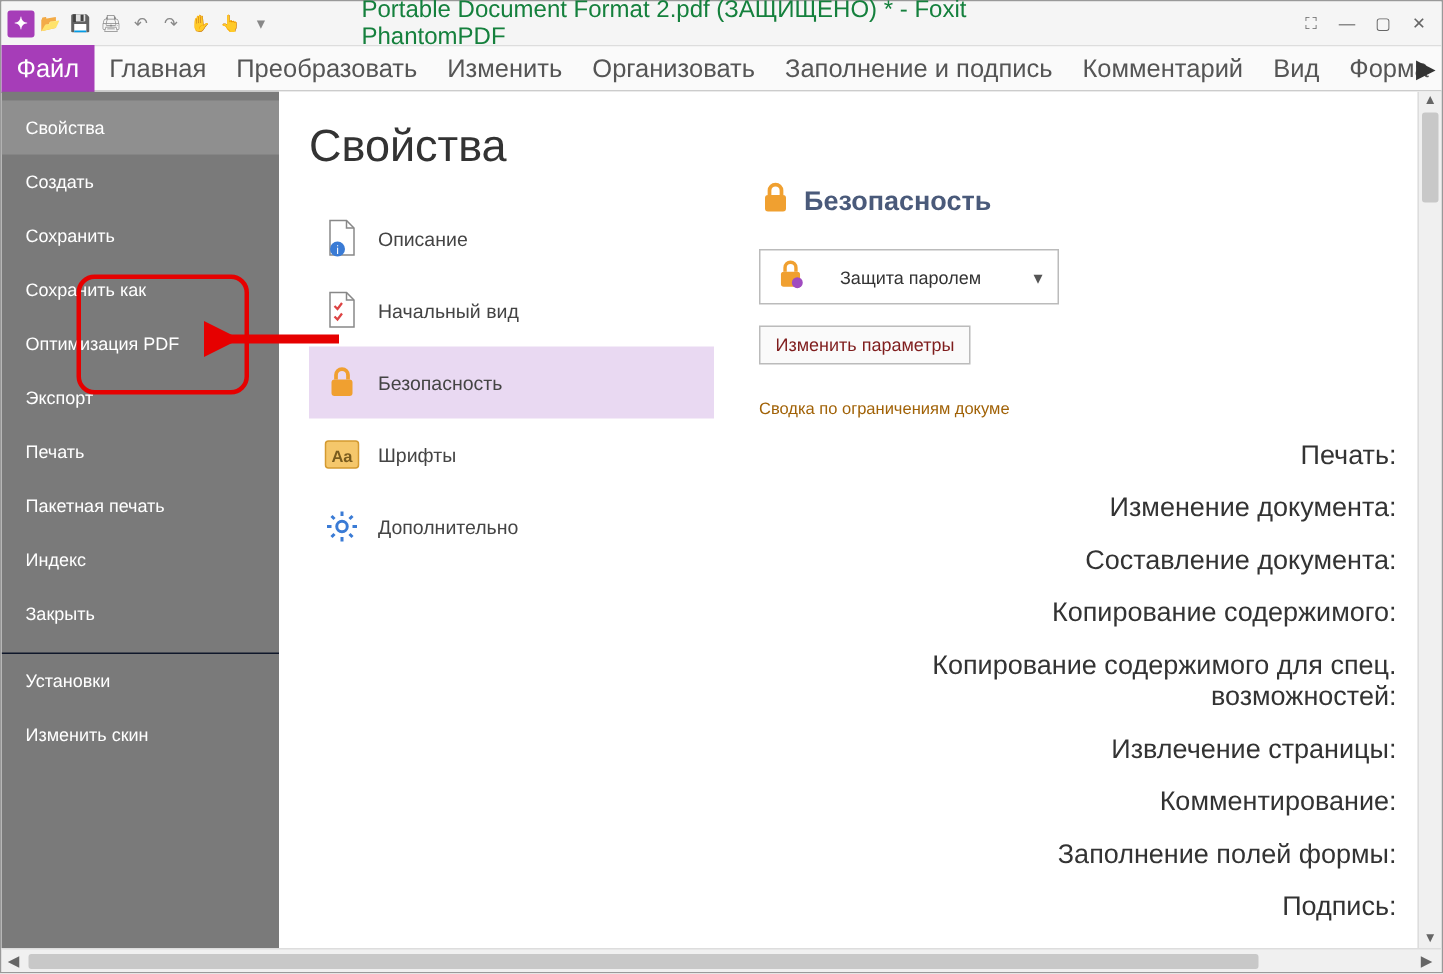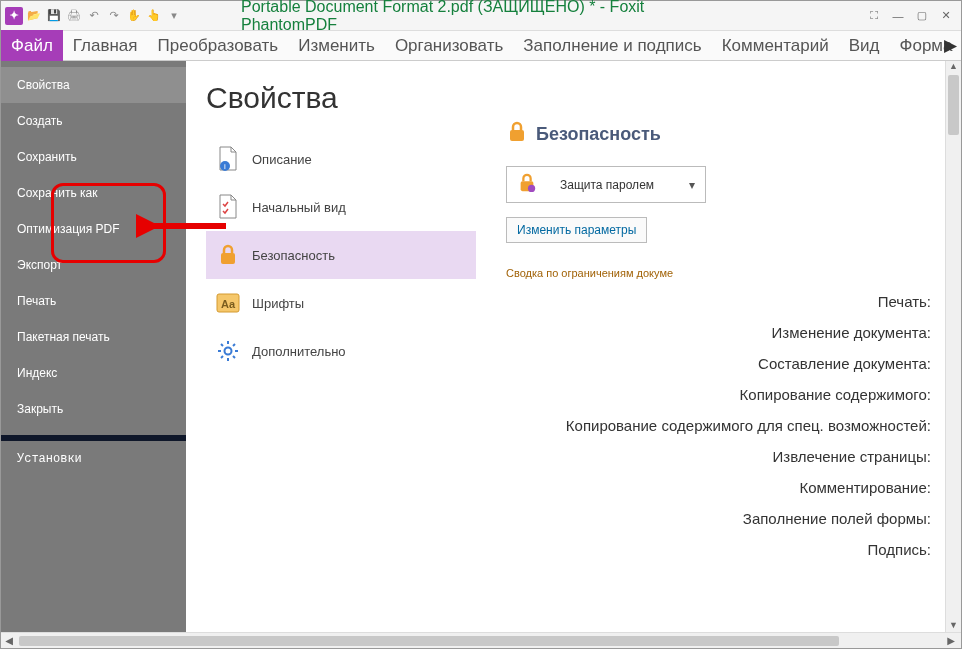--- a/index.html
+++ b/index.html
@@ -15,40 +15,40 @@
 
 .ribbon { height: 30px; background: #fafafa; border-bottom: 1px solid #ccc; display: flex; align-items: center; font-size: 17px; position: relative; }
 .tab { padding: 6px 10px; color: #555; cursor: pointer; white-space: nowrap; }
 .tab.active { background: #a63db8; color: #fff; }
 .ribbon .overflow { position: absolute; right: 4px; color: #333; }
 
 .content { flex: 1; display: flex; overflow: hidden; position: relative; }
 .file-menu { width: 185px; background: #7a7a7a; display: flex; flex-direction: column; color: #fff; padding-top: 6px; overflow-y: auto; }
 .menu-item { padding: 11px 16px; font-size: 12px; cursor: pointer; }
 .menu-item.active { background: #8f8f8f; }
-.menu-item.sep { border-top: 6px solid #0f172a; margin-top: 8px; font-family: Liberation Mono, monospace; }
+.menu-item.sep { border-top: 1px solid #0f172a; margin-top: 8px; }
 .save-highlight { position: absolute; left: 50px; top: 122px; width: 115px; height: 80px; border: 3px solid #e60000; border-radius: 12px; pointer-events: none; z-index: 5; }
 .arrow-ann { position: absolute; left: 135px; top: 145px; z-index: 5; pointer-events: none; }
 
 .props-area { flex: 1; display: flex; background: #fff; overflow: hidden; position: relative; }
 .props-left { width: 300px; padding: 20px 10px 10px 20px; }
 .props-left h1 { font-size: 30px; font-weight: 300; color: #333; margin-bottom: 20px; }
 .cat-item { display: flex; align-items: center; gap: 12px; padding: 12px 10px; font-size: 13px; color: #444; cursor: pointer; }
 .cat-item.selected { background: #e9d9f2; }
 .cat-icon { width: 24px; height: 24px; display: flex; align-items: center; justify-content: center; }
 
 .props-right { flex: 1; padding: 60px 20px 10px 20px; overflow: hidden; }
 .sec-header { display: flex; align-items: center; gap: 8px; margin-bottom: 18px; }
 .sec-header span { font-size: 18px; font-weight: 600; color: #4a5a7a; }
 .sec-dropdown { border: 1px solid #bbb; padding: 6px 10px; width: 200px; display: flex; align-items: center; gap: 23px; position: relative; margin-bottom: 14px; }
 .sec-dropdown .dd-arrow { position: absolute; right: 10px; color: #555; }
-.sec-change { border: 1px solid #bbb; padding: 5px 10px; background: #fafafa; display: inline-block; color: #0369a1; font-size: 12px; margin-bottom: 24px; }
+.sec-change { border: 1px solid #bbb; padding: 5px 10px; background: #fafafa; display: inline-block; color: #7f1d1d; font-size: 12px; margin-bottom: 24px; }
 .summary-title { font-size: 11px; color: #a16207; margin-bottom: 14px; }
 .restriction-list { display: flex; flex-direction: column; gap: 14px; }
-.restriction-list div { text-align: right; font-size: 15px; color: #333; padding-right: 10px; }
+.restriction-list div { text-align: right; font-size: 18px; color: #333; padding-right: 10px; }
 
 .vscroll { position: absolute; right: 0; top: 0; bottom: 0; width: 16px; background: #f0f0f0; border-left: 1px solid #ddd; }
 .vscroll-thumb { position: absolute; left: 2px; right: 2px; background: #c8c8c8; border-radius: 2px; }
 .hscroll { height: 16px; background: #f0f0f0; border-top: 1px solid #ddd; display: flex; align-items: center; position: relative; }
 .hscroll-thumb { position: absolute; height: 10px; background: #c8c8c8; border-radius: 2px; top: 3px; }
 .hscroll .arr { width: 16px; text-align: center; color: #666; font-size: 10px; }
 </style>
 </head>
 <body>
 
@@ -98,20 +98,21 @@
       <div class="menu-item">Создать</div>
       <div class="menu-item">Сохранить</div>
       <div class="menu-item">Сохранить как</div>
       <div class="menu-item">Оптимизация PDF</div>
       <div class="menu-item">Экспорт</div>
       <div class="menu-item">Печать</div>
       <div class="menu-item">Пакетная печать</div>
       <div class="menu-item">Индекс</div>
       <div class="menu-item">Закрыть</div>
       <div class="menu-item sep">Установки</div>
+      <div class="menu-item">Изменить скин</div>
     </div>
 
     <div class="save-highlight"></div>
     <svg class="arrow-ann" width="100" height="40">
       <defs>
           <marker id="ah" markerWidth="10" markerHeight="10" refX="2" refY="5" orient="auto">
             <path d="M10,0 L0,5 L10,10 Z" fill="#e60000"></path>
           </marker>
         </defs>
       <line x1="90" y1="20" x2="12" y2="20" stroke="#e60000" stroke-width="6" marker-end="url(#ah)"></line>

